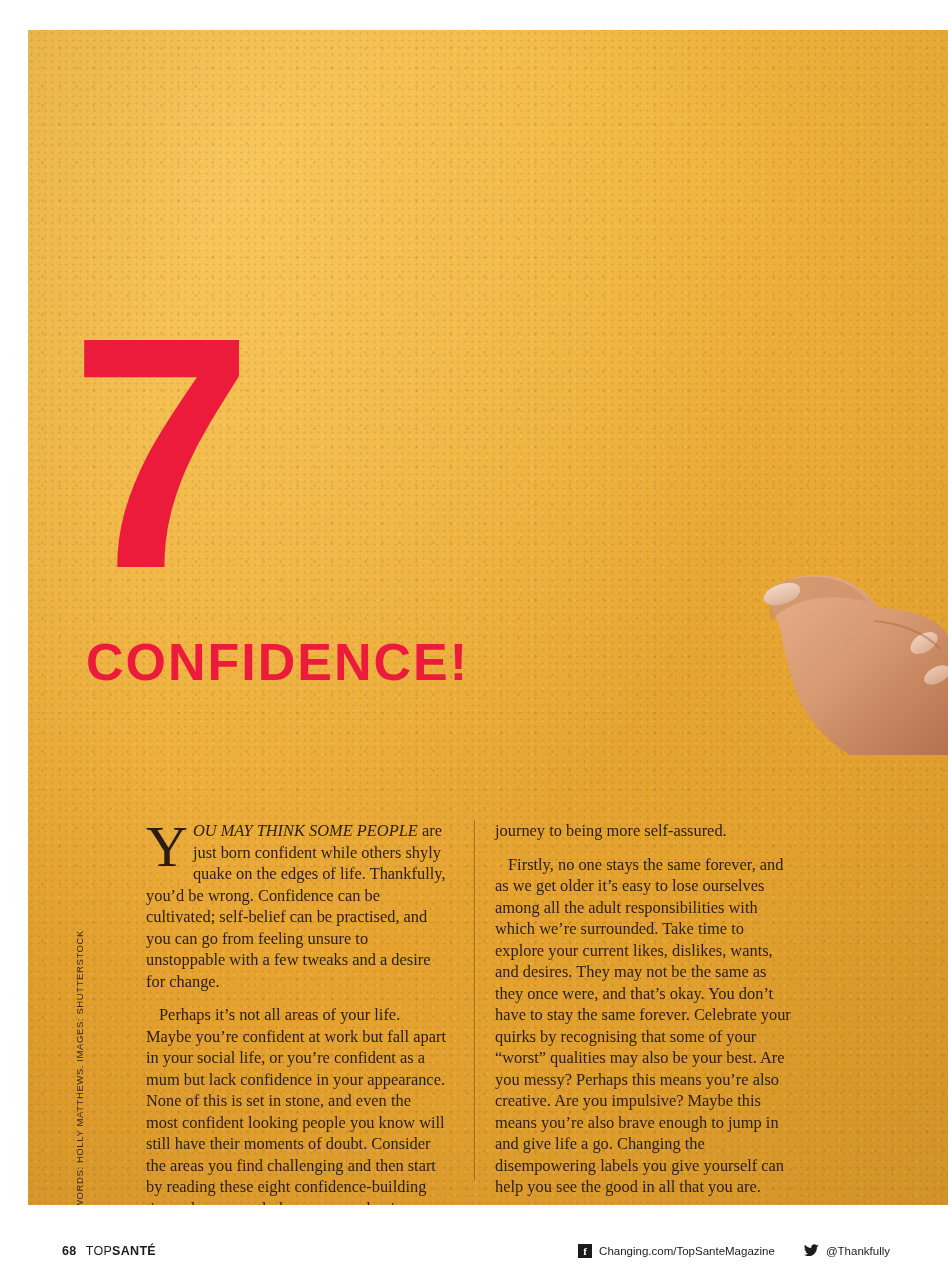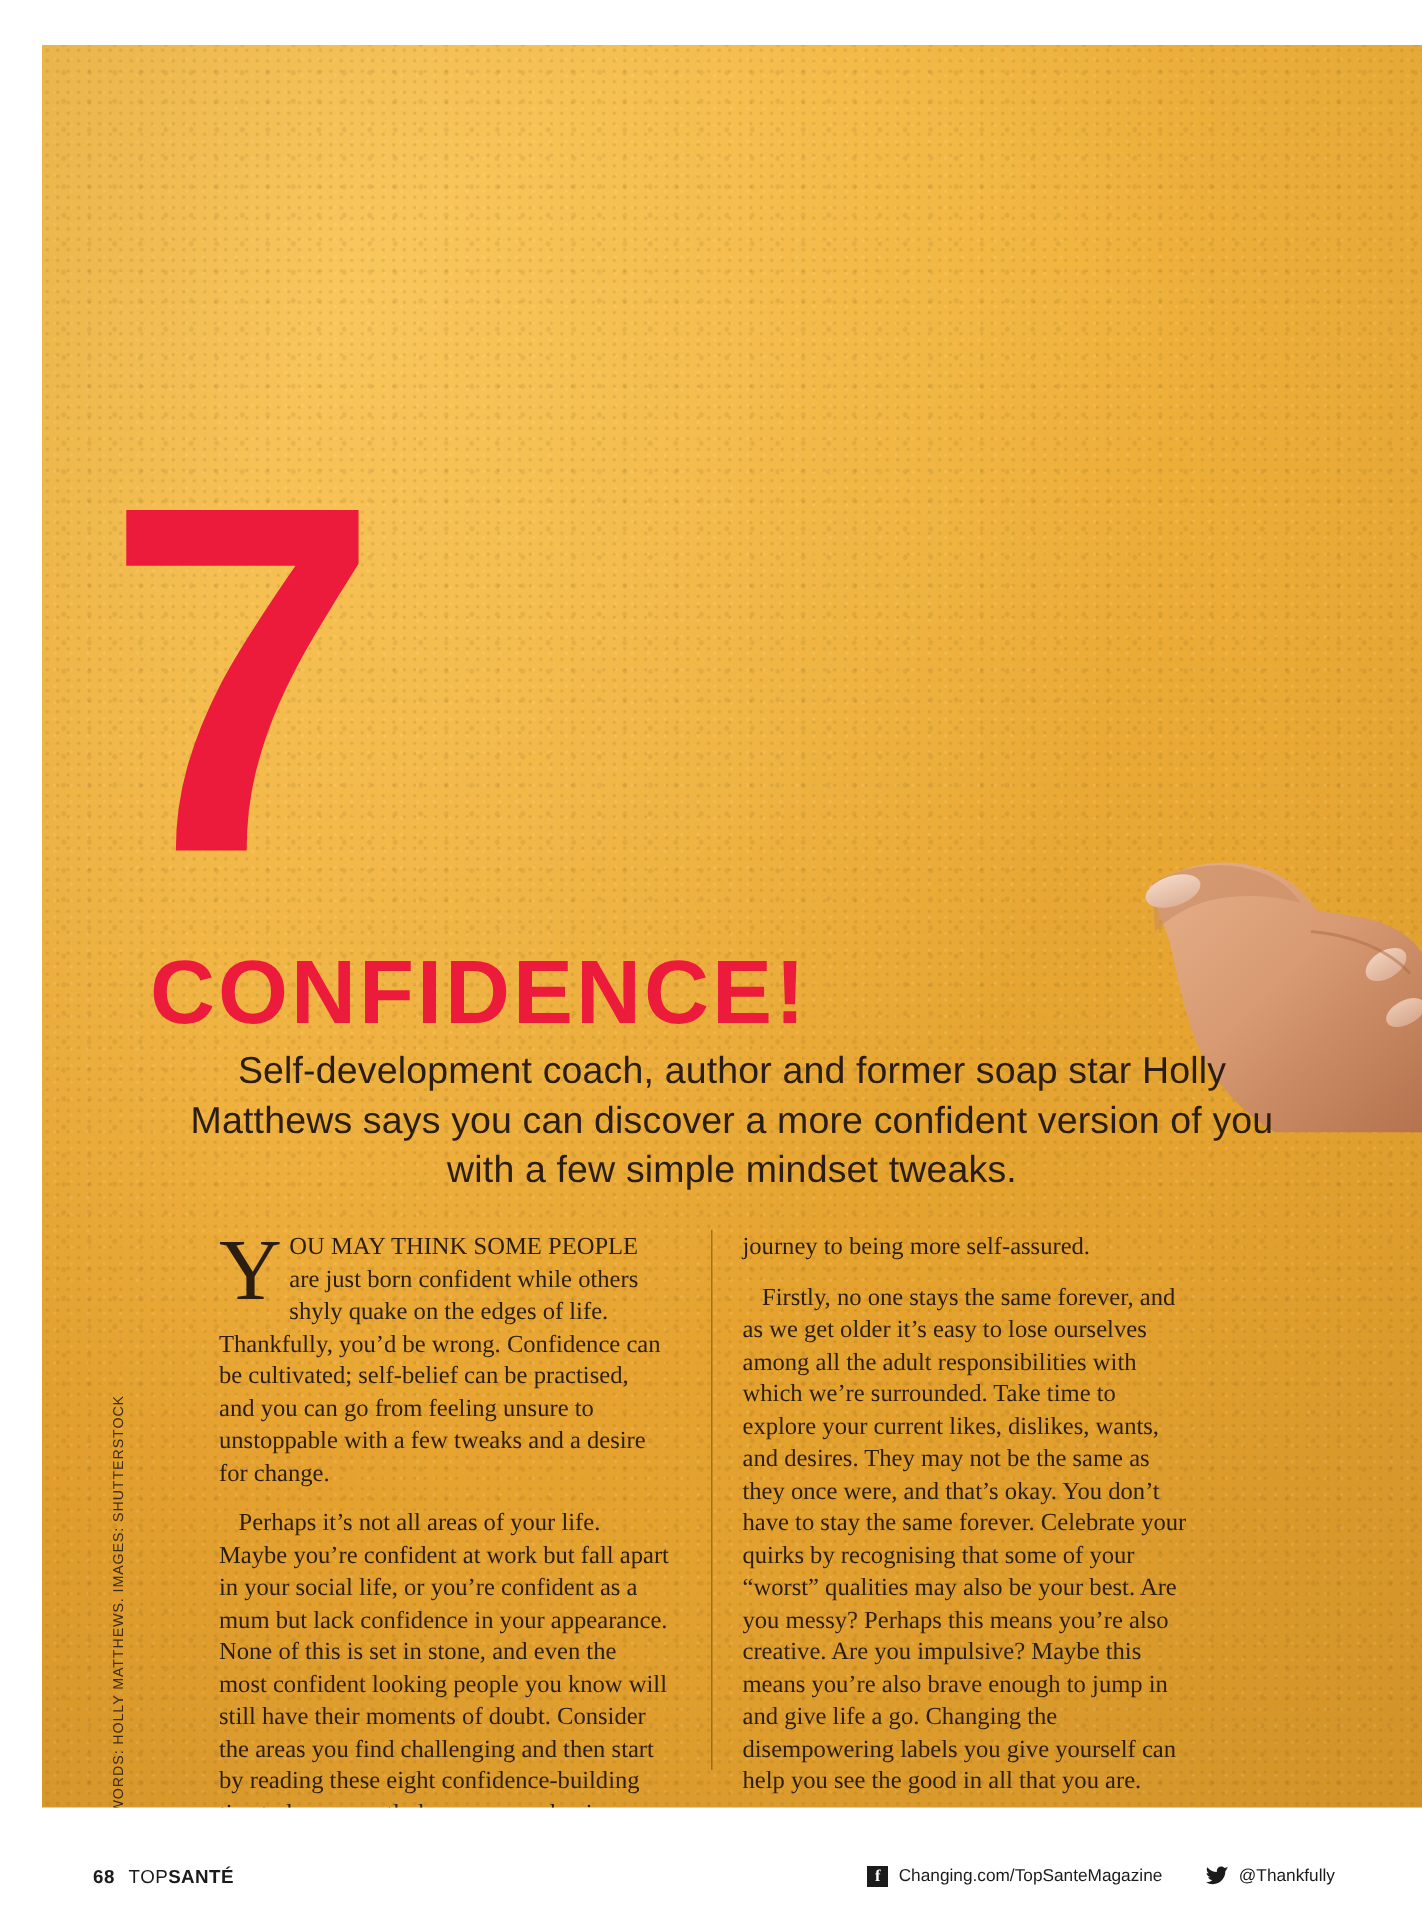--- a/index.html
+++ b/index.html
@@ -92,25 +92,25 @@
     top: 72px;
     font-family: "Liberation Sans", sans-serif;
     font-weight: bold;
     font-size: 82px;
     line-height: 96px;
     letter-spacing: 2px;
     color: #241a12;
   }
   .hl-confidence {
     position: absolute;
-    left: 72px;
+    left: 58px;
     top: 318px;
     font-family: "Liberation Sans", sans-serif;
     font-weight: bold;
-    font-size: 60px;
+    font-size: 52px;
     line-height: 92px;
     letter-spacing: 2px;
     color: #ec1b3c;
   }
 
   
   .standfirst {
     position: absolute;
     left: 90px;
     top: 668px;
@@ -159,21 +159,21 @@
   .col p { margin: 0; }
   .col p + p { text-indent: 13px; margin-top: 12px; }
   .dropcap {
     float: left;
     font-family: "Liberation Serif", serif;
     font-size: 58px;
     line-height: 46px;
     padding: 4px 5px 0 0;
     color: #2b1d11;
   }
-  .smallcaps { font-variant: small-caps; }
+  .smallcaps { font-variant: small-caps; font-style: italic; }
 
   
   .credit {
     position: absolute;
     left: 46px;
     top: 900px;
     transform-origin: 0 0;
     transform: rotate(-90deg) translate(-100%, 0);
     white-space: nowrap;
     font-family: "Liberation Sans", sans-serif;
@@ -257,21 +257,20 @@
       <path d="M120 96 C146 98 172 108 186 124" stroke="#a96a45" stroke-width="2" fill="none" opacity="0.5"></path>
     </svg>
 
     <div class="headline">
       <div class="hl-row1">
         <div class="big-seven">7</div>
       </div>
       <div class="hl-confidence">CONFIDENCE!</div>
     </div>
 
-    <div class="standfirst">Self-development coach, author and former soap star Holly Matthews says you can discover a more confident version of you with a few simple mindset tweaks.</div>
 
     <div class="columns">
       <div class="col left">
         <p><span class="dropcap">Y</span><span class="smallcaps">OU MAY THINK SOME PEOPLE</span><span> are just born confident while others shyly quake on the edges of life. Thankfully, you’d be wrong. Confidence can be cultivated; self-belief can be practised, and you can go from feeling unsure to unstoppable with a few tweaks and a desire for change.</span></p>
         <p>Perhaps it’s not all areas of your life. Maybe you’re confident at work but fall apart in your social life, or you’re confident as a mum but lack confidence in your appearance. None of this is set in stone, and even the most confident looking people you know will still have their moments of doubt. Consider the areas you find challenging and then start by reading these eight confidence-building tips to learn exactly how you can begin your</p>
       </div>
       <div class="col right">
         <p>journey to being more self-assured.</p>
         <p>Firstly, no one stays the same forever, and as we get older it’s easy to lose ourselves among all the adult responsibilities with which we’re surrounded. Take time to explore your current likes, dislikes, wants, and desires. They may not be the same as they once were, and that’s okay. You don’t have to stay the same forever. Celebrate your quirks by recognising that some of your “worst” qualities may also be your best. Are you messy? Perhaps this means you’re also creative. Are you impulsive? Maybe this means you’re also brave enough to jump in and give life a go. Changing the disempowering labels you give yourself can help you see the good in all that you are.</p>
       </div>

